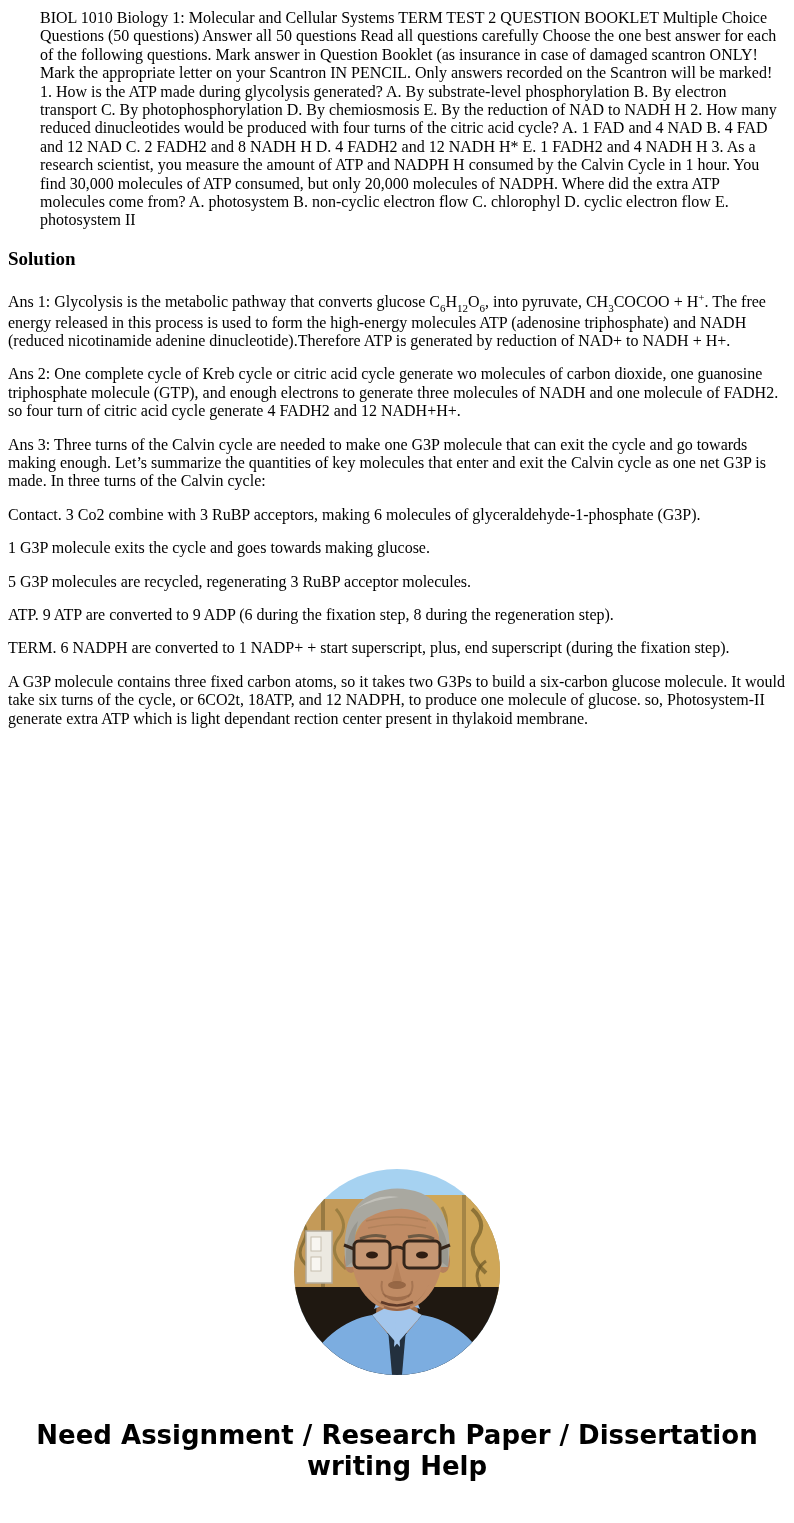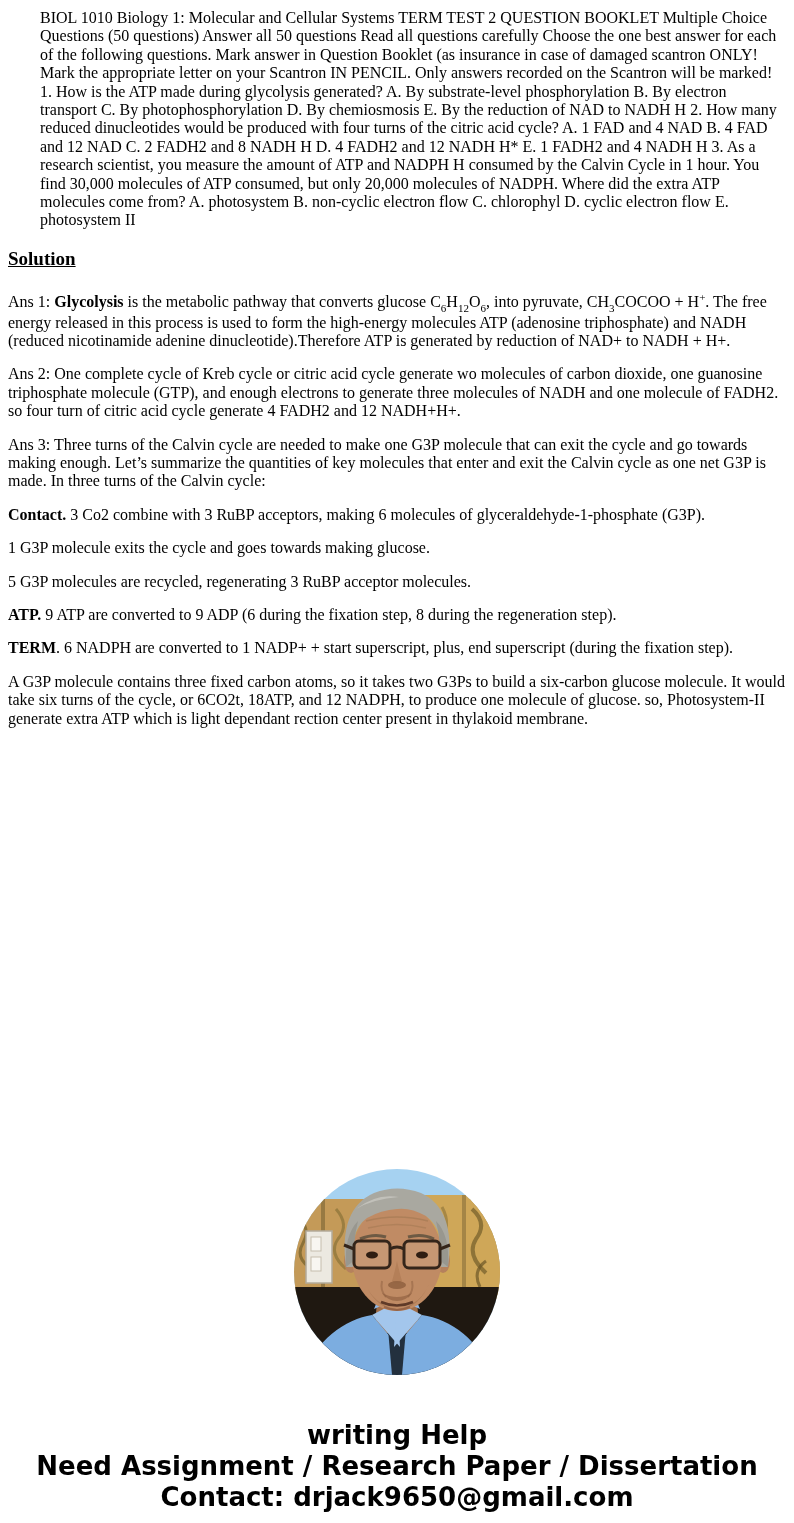--- a/index.html
+++ b/index.html
@@ -12,23 +12,22 @@
     font-family: "Liberation Serif", "DejaVu Serif", serif;
     font-size: 16px;
     line-height: 1.15;
   }
   p { margin: 15px 0; }
   p.intro { margin-top: 1px; margin-left: 32px; }
   h3.solution-heading {
     font-size: 19px;
     font-weight: bold;
     margin: 18px 0 21px 0;
-    text-decoration: underline;
   }
-  b { font-weight: bold; margin-top: 24px; }
+  b { font-weight: normal; margin-top: 24px; }
   sub, sup { font-size: 11px; }
   .spacer-large { height: 426px; }
   .avatar-wrap {
     width: 206px;
     height: 206px;
     margin: 0 auto;
   }
   .avatar-wrap svg { display: block; width: 206px; height: 206px; }
   .footer {
     margin-top: 45px;
@@ -119,18 +118,17 @@
       <ellipse cx="103" cy="116" rx="9" ry="4" fill="#8f6040" opacity="0.85"></ellipse>
       <path d="M88,112 q-2,10 4,16 M118,112 q2,10 -4,16" stroke="#966846" stroke-width="2" fill="none" opacity="0.6"></path>
       <path d="M88,124 q15,8 30,0 q-6,8 -15,8 q-9,0 -15,-8" fill="#8a5c3c" opacity="0.6"></path>
       <path d="M87,133 q16,7 32,0" stroke="#5f3a28" stroke-width="2.5" fill="none"></path>
       <path d="M90,138 q13,6 26,0" stroke="#8a5a42" stroke-width="2" fill="none" opacity="0.7"></path>
     </g>
   </svg>
 </div>
 
 <div class="footer">
+  <div>Need Assignment / Research Paper / Dissertation</div>
   <div>writing Help</div>
-  <div>Need Assignment / Research Paper / Dissertation</div>
-  <div>Contact: drjack9650@gmail.com</div>
 </div>
 
 <div class="spacer-bottom"></div>
 
 </body></html>

